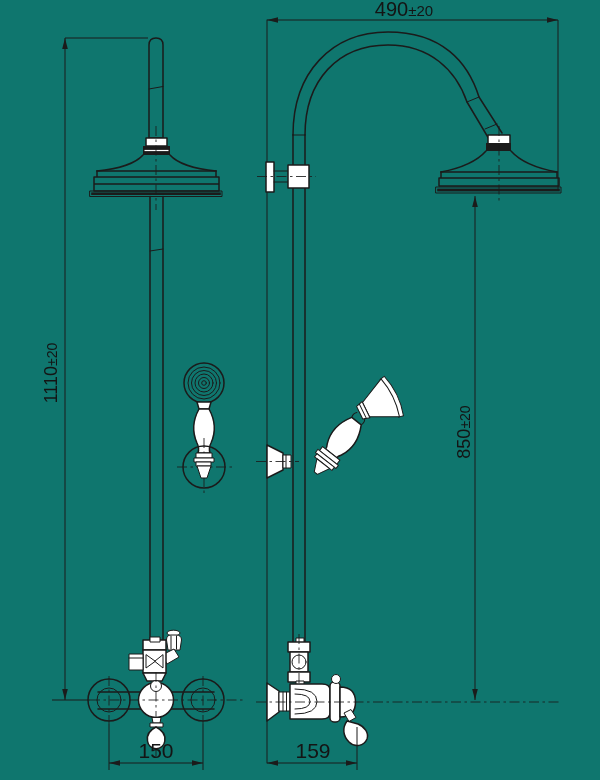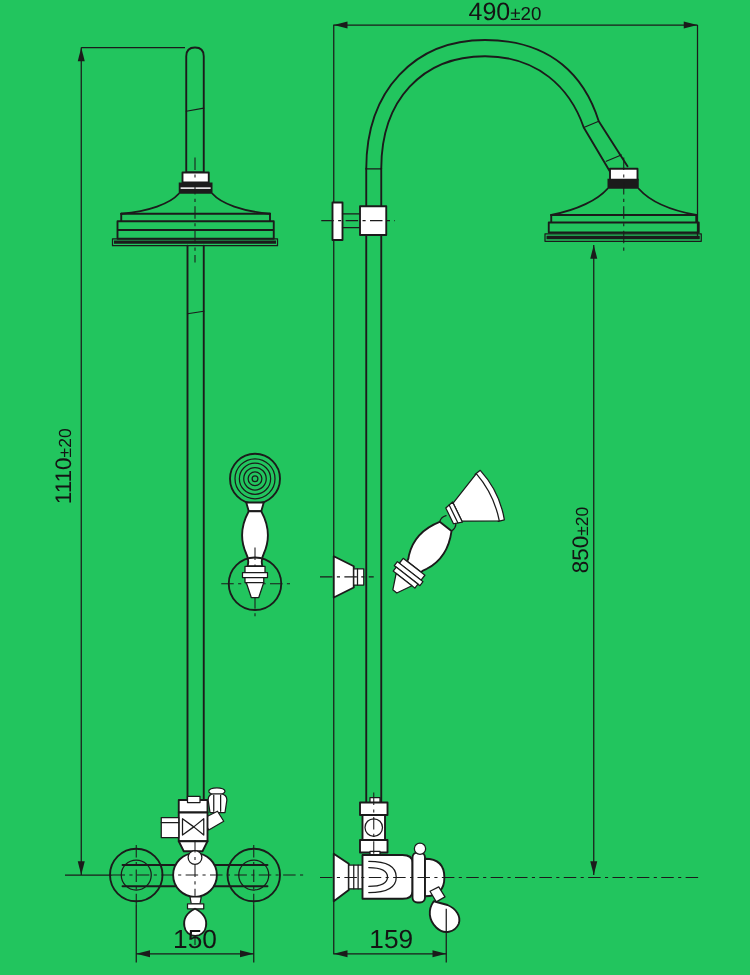--- a/index.html
+++ b/index.html
@@ -1,16 +1,16 @@
 <!DOCTYPE html>
 <html><head>
 <meta charset="utf-8">
 <style>
   html,body{margin:0;padding:0;background:#ffffff;}
-  .canvas{position:relative;width:600px;height:780px;background:#22c55e;overflow:hidden;
+  .canvas{position:relative;width:600px;height:780px;background:#0f766e;overflow:hidden;
           font-family:"Liberation Sans",sans-serif;}
   svg{display:block;}
   
   .s  {fill:none;stroke:#1b1b1b;stroke-width:1.5;stroke-linecap:round;stroke-linejoin:round;}
   .s2 {fill:none;stroke:#1b1b1b;stroke-width:1;stroke-linecap:round;stroke-linejoin:round;}
   .w  {fill:#ffffff;stroke:#1b1b1b;stroke-width:1.5;stroke-linejoin:round;}
   .w2 {fill:#ffffff;stroke:#1b1b1b;stroke-width:1;stroke-linejoin:round;}
   .blk{fill:#1b1b1b;stroke:none;}
   .dim{fill:none;stroke:#1b1b1b;stroke-width:1;}
   .cl {fill:none;stroke:#1b1b1b;stroke-width:.85;stroke-dasharray:10 3.5 2.5 3.5;}

